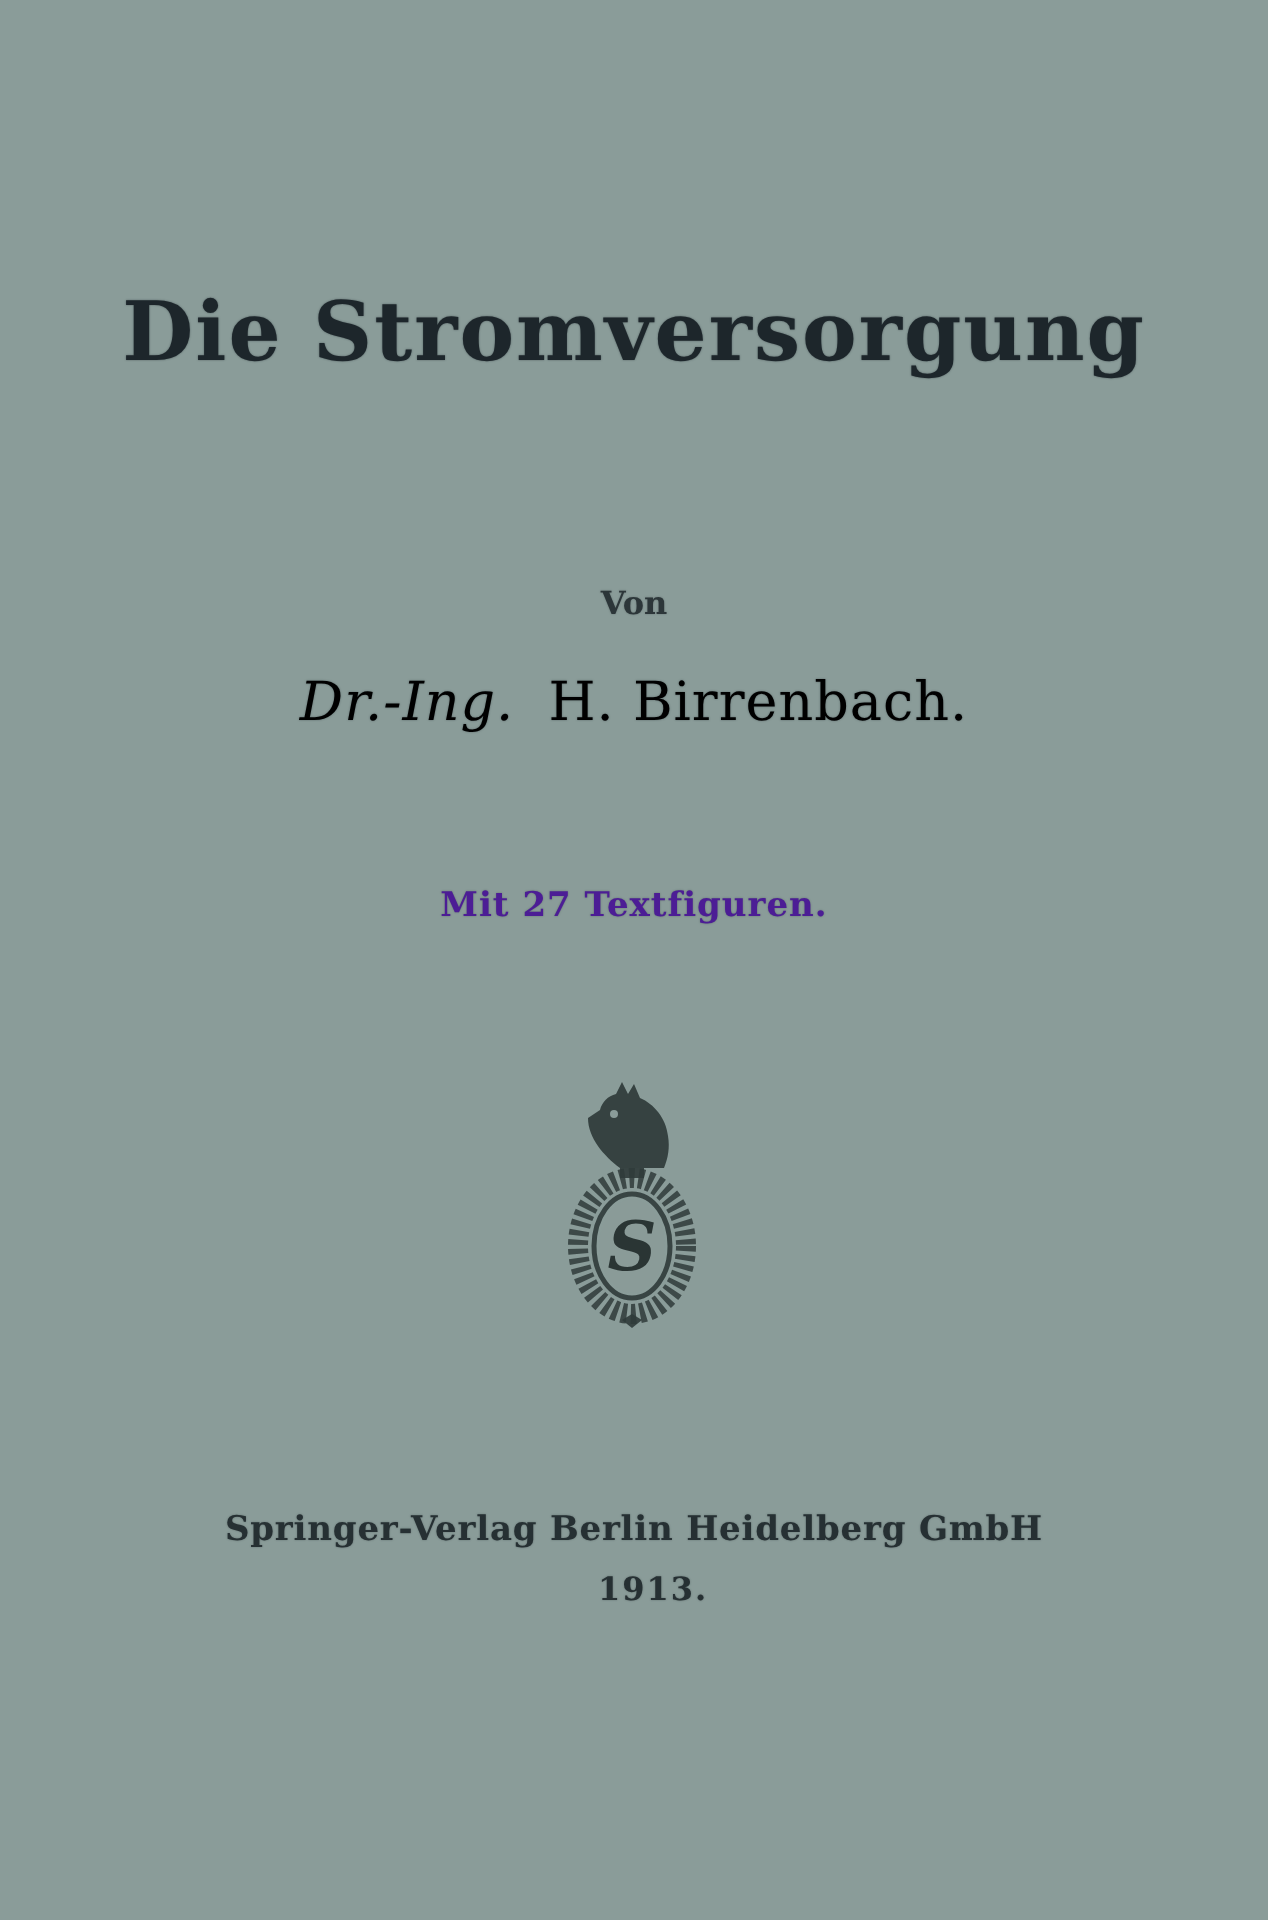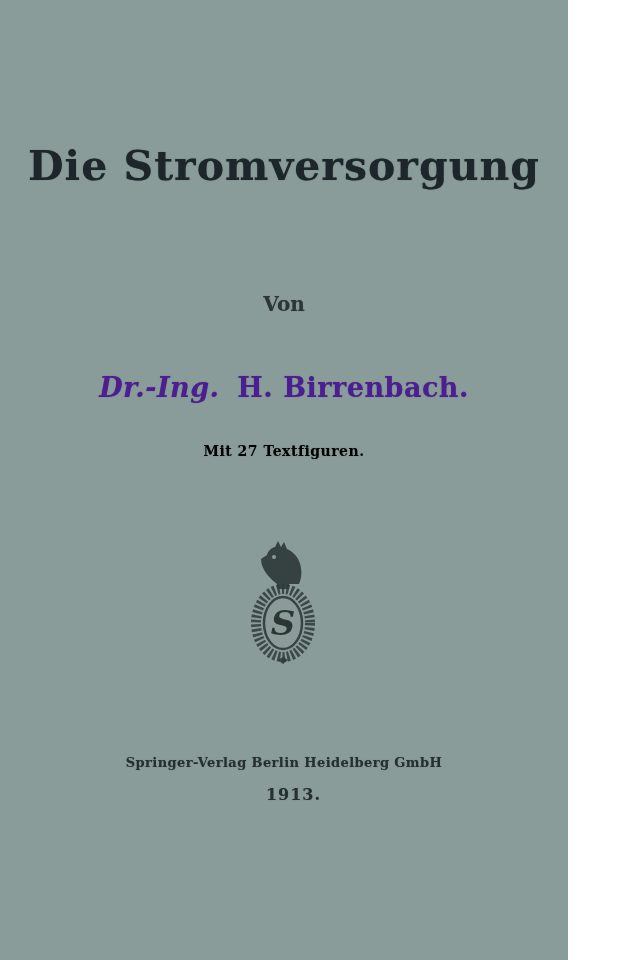--- a/index.html
+++ b/index.html
@@ -1,20 +1,20 @@
 <!DOCTYPE html>
 <html><head>
 <meta charset="utf-8">
 <style>
   html, body { margin: 0; padding: 0; }
   body { width: 634px; height: 960px; }
 
   .cover {
     position: relative;
-    width: 568px;
+    width: 634px;
     height: 960px;
     background: #8a9c99;
     font-family: "DejaVu Serif", serif;
     color: #20292d;
     overflow: hidden;
   }
 
   .centered {
     position: absolute;
     left: 0; right: 0;
@@ -27,54 +27,54 @@
     line-height: 64px;
     font-weight: bold;
     letter-spacing: 1px;
     color: #1d262b;
     text-shadow: 0 0 1px rgba(29,38,43,.55);
     margin: 0;
   }
 
   .byline {
     top: 292px;
-    font-size: 20px;
+    font-size: 16px;
     font-weight: 600;
     color: #2c3639;
     text-shadow: 0 0 1px rgba(44,54,57,.4);
   }
 
   .author {
-    top: 372px;
+    top: 336px;
     font-size: 27px;
-    font-weight: bold;
-    color: #4c1d95;
+    font-weight: normal;
+    color: #000000;
     text-shadow: 0 0 1px rgba(34,43,47,.5);
     letter-spacing: 0.5px;
   }
   .author .prefix { font-style: italic; margin-right: 8px; }
 
   .figures-note {
     top: 443px;
-    font-size: 14px;
+    font-size: 17px;
     font-weight: bold;
-    color: #000000;
+    color: #4c1d95;
     letter-spacing: 0.5px;
     text-shadow: 0 0 1px rgba(43,53,56,.4);
   }
 
   .emblem-wrap {
     top: 540px;
     height: 124px;
   }
   .emblem-wrap svg { display: inline-block; }
 
   .publisher {
     top: 755px;
-    font-size: 13px;
+    font-size: 17px;
     font-weight: bold;
     color: #26userspace30 33;
     color: #263033;
     letter-spacing: 0.4px;
     text-shadow: 0 0 1px rgba(38,48,51,.4);
   }
 
   .year {
     top: 785px;
     font-size: 16px;

